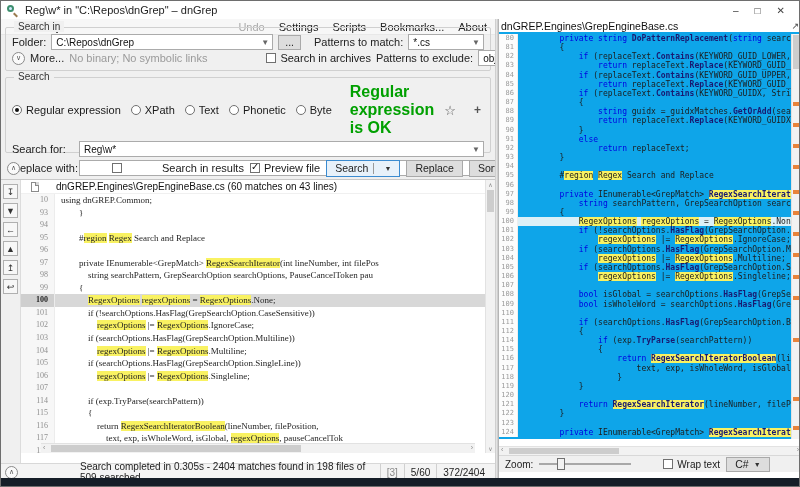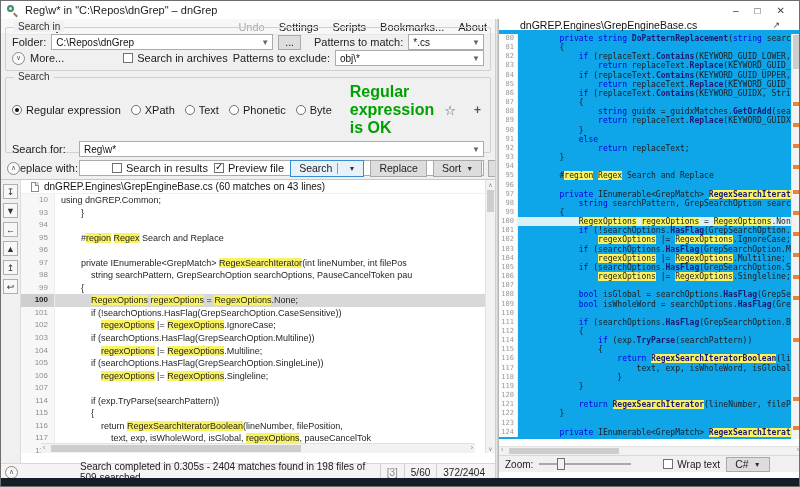--- a/index.html
+++ b/index.html
@@ -62,24 +62,24 @@
     justify-content:center; font-size:7px; color:#555; background:#fafafa; flex:none; }
   
   .actionrow { position:absolute; left:0; top:138px; width:494px; height:22px; display:flex; align-items:center; padding:0 6px; gap:6px;}
   
   .results { position:absolute; left:0; top:160px; width:494px; height:284px; background:#fff; border-top:1px solid #c8c8c8; }
   .rtools { position:absolute; left:0; top:0; width:20px; height:100%; background:#f0f0f0; border-right:1px solid #dcdcdc; padding-top:4px;
     display:flex; flex-direction:column; align-items:center; gap:4px; }
   .tbtn { width:15px; height:15px; background:#f7f7f7; border:1px solid #b0b0b0; font-size:9px; color:#333; display:flex;
     align-items:center; justify-content:center; cursor:default; }
   .rtree { position:absolute; left:20px; top:0; right:10px; bottom:10px; overflow:hidden; background:#fff; }
-  .fileheader { height:14px; display:flex; align-items:center; padding-left:10px; font-size:10px; color:#111; border-bottom:1px solid #f0f0f0;}
+  .fileheader { height:14px; display:flex; align-items:center; padding-left:10px; font-size:10px; color:#111; border-bottom:1px solid #f0f0f0;gap:12px;}
   .ficon { width:8px; height:10px; background:#fff; border:1px solid #8b8b8b; margin-right:5px; position:relative; flex:none;}
   .ficon::after { content:""; position:absolute; right:-1px; top:-1px; width:3px; height:3px; background:#d7d7d7; border-left:1px solid #8b8b8b; border-bottom:1px solid #8b8b8b;}
-  .rlines { font-family:Liberation Sans, sans-serif; font-size:9px; }
+  .rlines { font-family:Liberation Serif, serif; font-size:9px; }
   .row { display:flex; height:12.55px; line-height:12.55px; white-space:pre; }
   .row .ln { width:34px; text-align:right; padding-right:6px; color:#8f8f8f; font-size:8px; background:#f7f7f7; border-right:1px solid #ececec; flex:none;}
   .row .code { padding-left:6px; color:#1f1f1f; }
   .row.sel { background:#d8d8d8; }
   .row.sel .ln { background:#cfcfcf; color:#222; font-weight:bold; }
   .hl { background:#F9F262; }
   .kw { color:#0000E0; }
   .me { color:#191970; font-weight:bold; }
   .vscroll { position:absolute; right:0; top:0; width:10px; bottom:10px; background:#f2f2f2; border-left:1px solid #e2e2e2;
     font-size:6px; color:#8a8a8a; text-align:center;}
@@ -91,21 +91,21 @@
   .hscroll .la { position:absolute; left:2px; top:0px; font-size:7px; color:#8a8a8a;}
   .hscroll .ra { position:absolute; right:2px; top:0px; font-size:7px; color:#8a8a8a;}
   
   .statusbar { position:absolute; left:0; top:444px; width:494px; height:17px; background:#f4f4f4; border-top:1px solid #d8d8d8;
     display:flex; align-items:center; padding:0 4px; font-size:10px; color:#222;}
   .statusbar .msg { margin-left:62px; }
   .statusbar .rgt { margin-left:auto; display:flex; align-items:center; height:100%; }
   .statusbar .cell { padding:0 6px; border-left:1px solid #d0d0d0; height:100%; display:flex; align-items:center;}
   .statusbar .cnt { color:#8a8a8a; }
   
-  .ptitle { height:15px; display:flex; align-items:center; padding:0 21px; font-size:10.5px; color:#111; background:#fff; border-bottom:4px solid #0ea5e9;}
+  .ptitle { height:15px; display:flex; align-items:center; padding:0 2px; font-size:10.5px; color:#111; background:#fff; border-bottom:2px solid #0ea5e9;}
   .ptitle .pop { margin-left:auto; font-size:9px; color:#444; }
   .pcode { position:absolute; left:0; top:15px; right:0; bottom:41px; overflow:hidden; background:#0ea5e9;
     font-family:"DejaVu Sans Mono", monospace; font-size:8px; }
   .prow { display:flex; height:9.17px; line-height:9.17px; white-space:pre; }
   .prow .pln { width:19px; flex:none; text-align:right; padding-right:3px; color:#9a9a9a; font-size:7px; background:#fcfcfc; border-right:1px solid #eee; }
   .prow .pc { flex:1; padding-left:3px; color:#1c1c1c; }
   .prow.cur .pc { background:#DCF0F7; }
   .pvscroll { position:absolute; right:0; top:0; width:10px; bottom:0; background:#f2f2f2; border-left:1px solid #e2e2e2; }
   .pvscroll .thumb { position:absolute; left:1px; top:1px; width:7px; height:34px; background:#cdcdcd; }
   .pmk { position:absolute; left:1px; width:7px; height:4px; background:#E8833A; }
@@ -159,20 +159,21 @@
         <span class="btn small">...</span>
         <span class="lbl" style="margin-left:8px;">Patterns to match:</span>
         <span class="combo" style="flex:1;">
           <span>*.cs</span>
             <span class="carr">▼</span>
         </span>
       </div>
       <div class="lrow" style="gap:5px;">
         <span class="circlebtn">∨</span>
         <span class="lbl">More...</span>
+        <span class="lbl" style="color:#9a9a9a;">No binary; No symbolic links</span>
         <span class="check" style="margin-left:54px;">
           <span class="box"></span>
           <span class="cl">Search in archives</span>
         </span>
         <span class="lbl">Patterns to exclude:</span>
         <span class="combo" style="flex:1;">
           <span>obj\*</span>
             <span class="carr">▼</span>
         </span>
       </div>
@@ -247,21 +248,21 @@
           </span>
         <span class="check dis">
             <span class="box dis"></span>
             <span class="cl">Capture group search</span>
           </span>
       </div>
     </div>
 
     <div class="actionrow">
       <span class="circlebtn">∧</span>
-      <span class="check" style="margin-left:86px;">
+      <span class="check" style="margin-left:86px;gap:36px;">
         <span class="box"></span>
           <span class="cl">Search in results</span>
       </span>
       <span class="check">
         <span class="box on"></span>
           <span class="cl">Preview file</span>
       </span>
       <span class="btn focus">
         <span>Search</span>
           <span class="vsep"></span>

